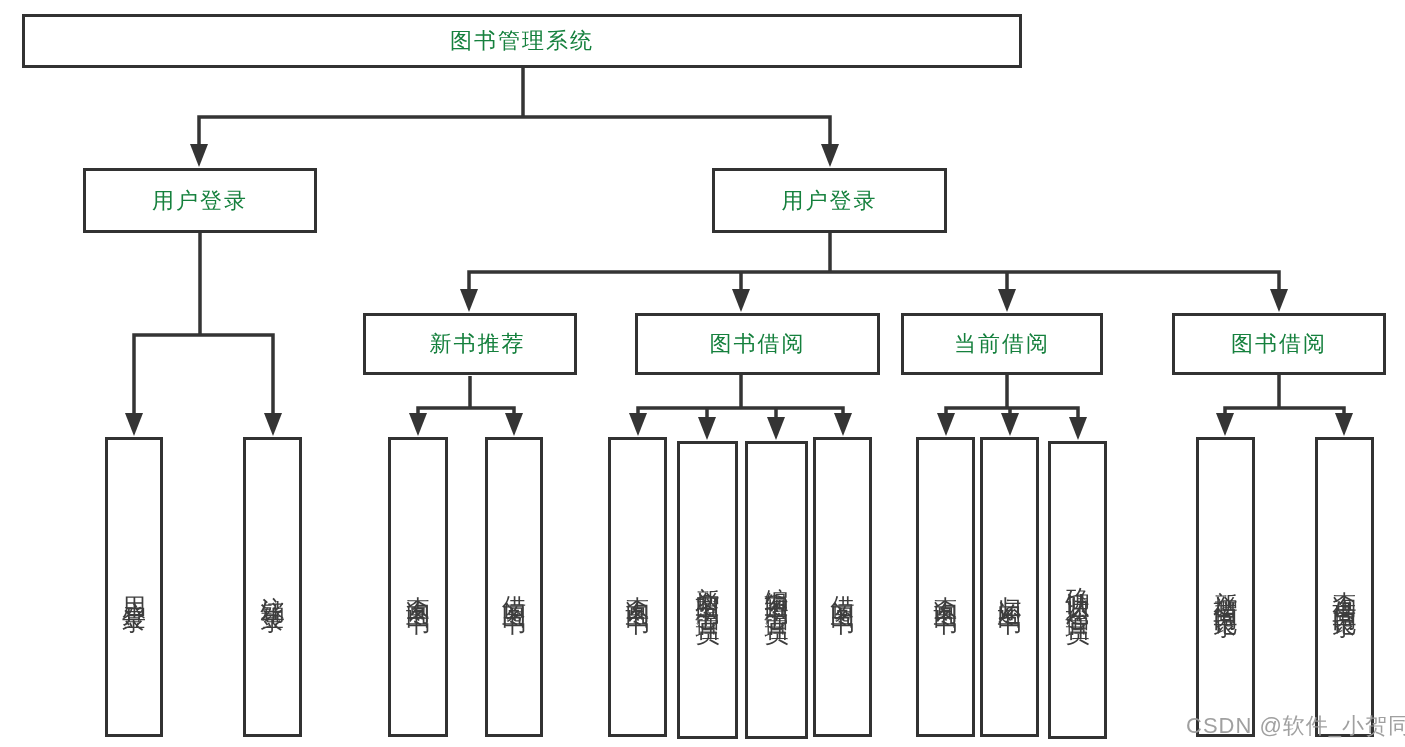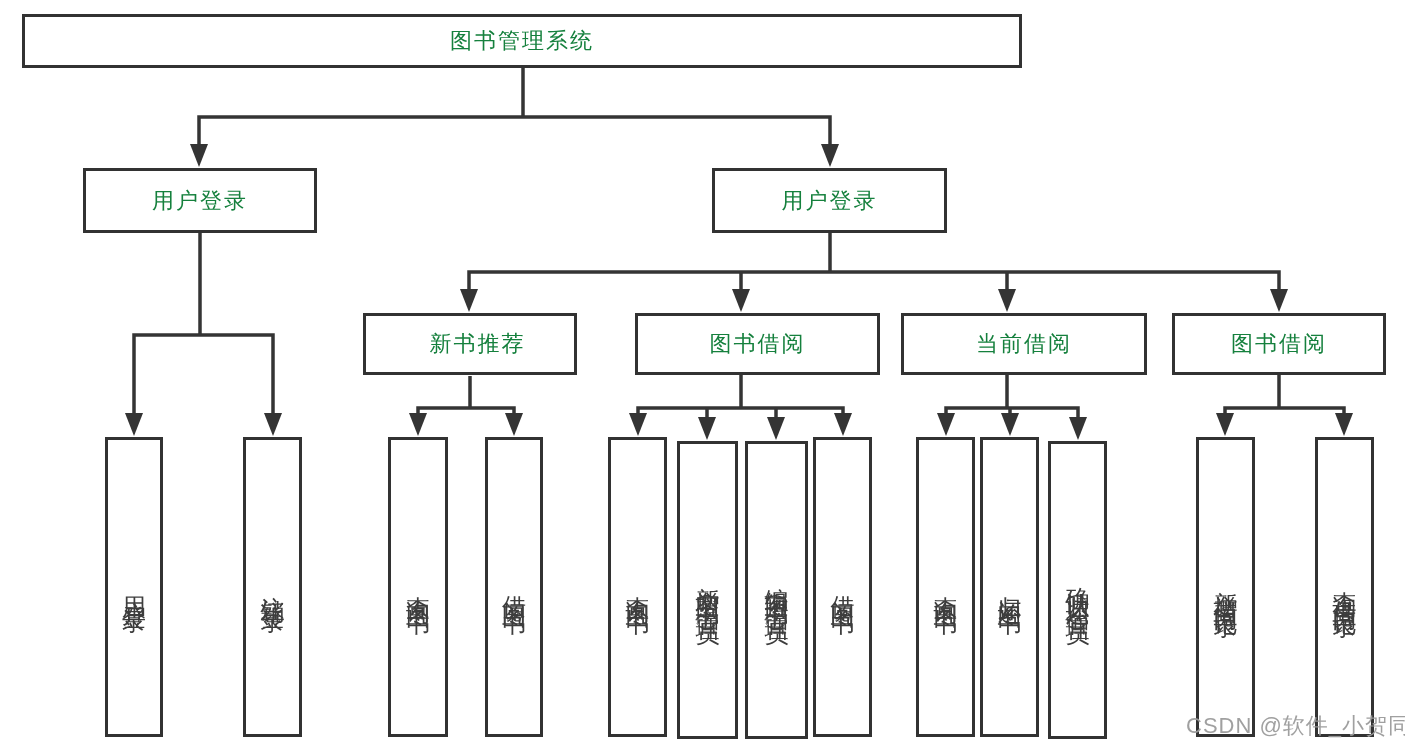--- a/index.html
+++ b/index.html
@@ -105,21 +105,21 @@
     </g>
   </svg>
 
   <div class="hbox" style="left:22px; top:14px; width:1000px; height:54px;">图书管理系统</div>
 
   <div class="hbox" style="left:83px; top:168px; width:234px; height:65px;">用户登录</div>
   <div class="hbox" style="left:712px; top:168px; width:235px; height:65px;">用户登录</div>
 
   <div class="hbox" style="left:363px; top:313px; width:214px; height:62px;padding-left:15px;">新书推荐</div>
   <div class="hbox" style="left:635px; top:313px; width:245px; height:62px;">图书借阅</div>
-  <div class="hbox" style="left:901px; top:313px; width:246px; height:62px;">当前借阅</div>
+  <div class="hbox" style="left:901px; top:313px; width:202px; height:62px;">当前借阅</div>
   <div class="hbox" style="left:1172px; top:313px; width:214px; height:62px;">图书借阅</div>
 
   <div class="vbox" style="left:105px; top:437px; width:58px; height:300px;">
     <span class="vtext">用户登录</span>
   </div>
   <div class="vbox" style="left:243px; top:437px; width:59px; height:300px;">
     <span class="vtext">注销登录</span>
   </div>
 
   <div class="vbox" style="left:388px; top:437px; width:60px; height:300px;">

